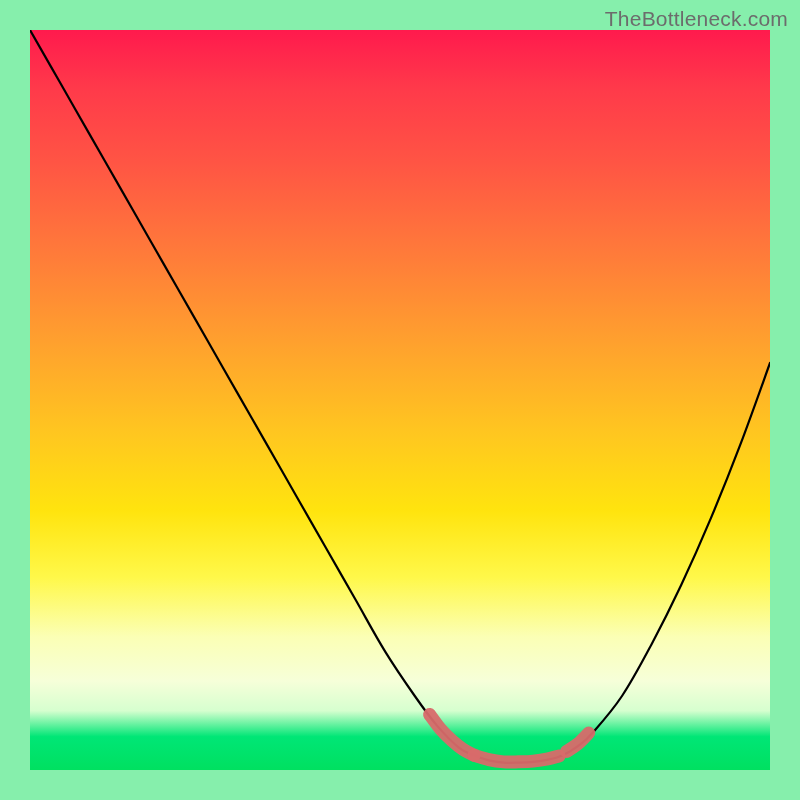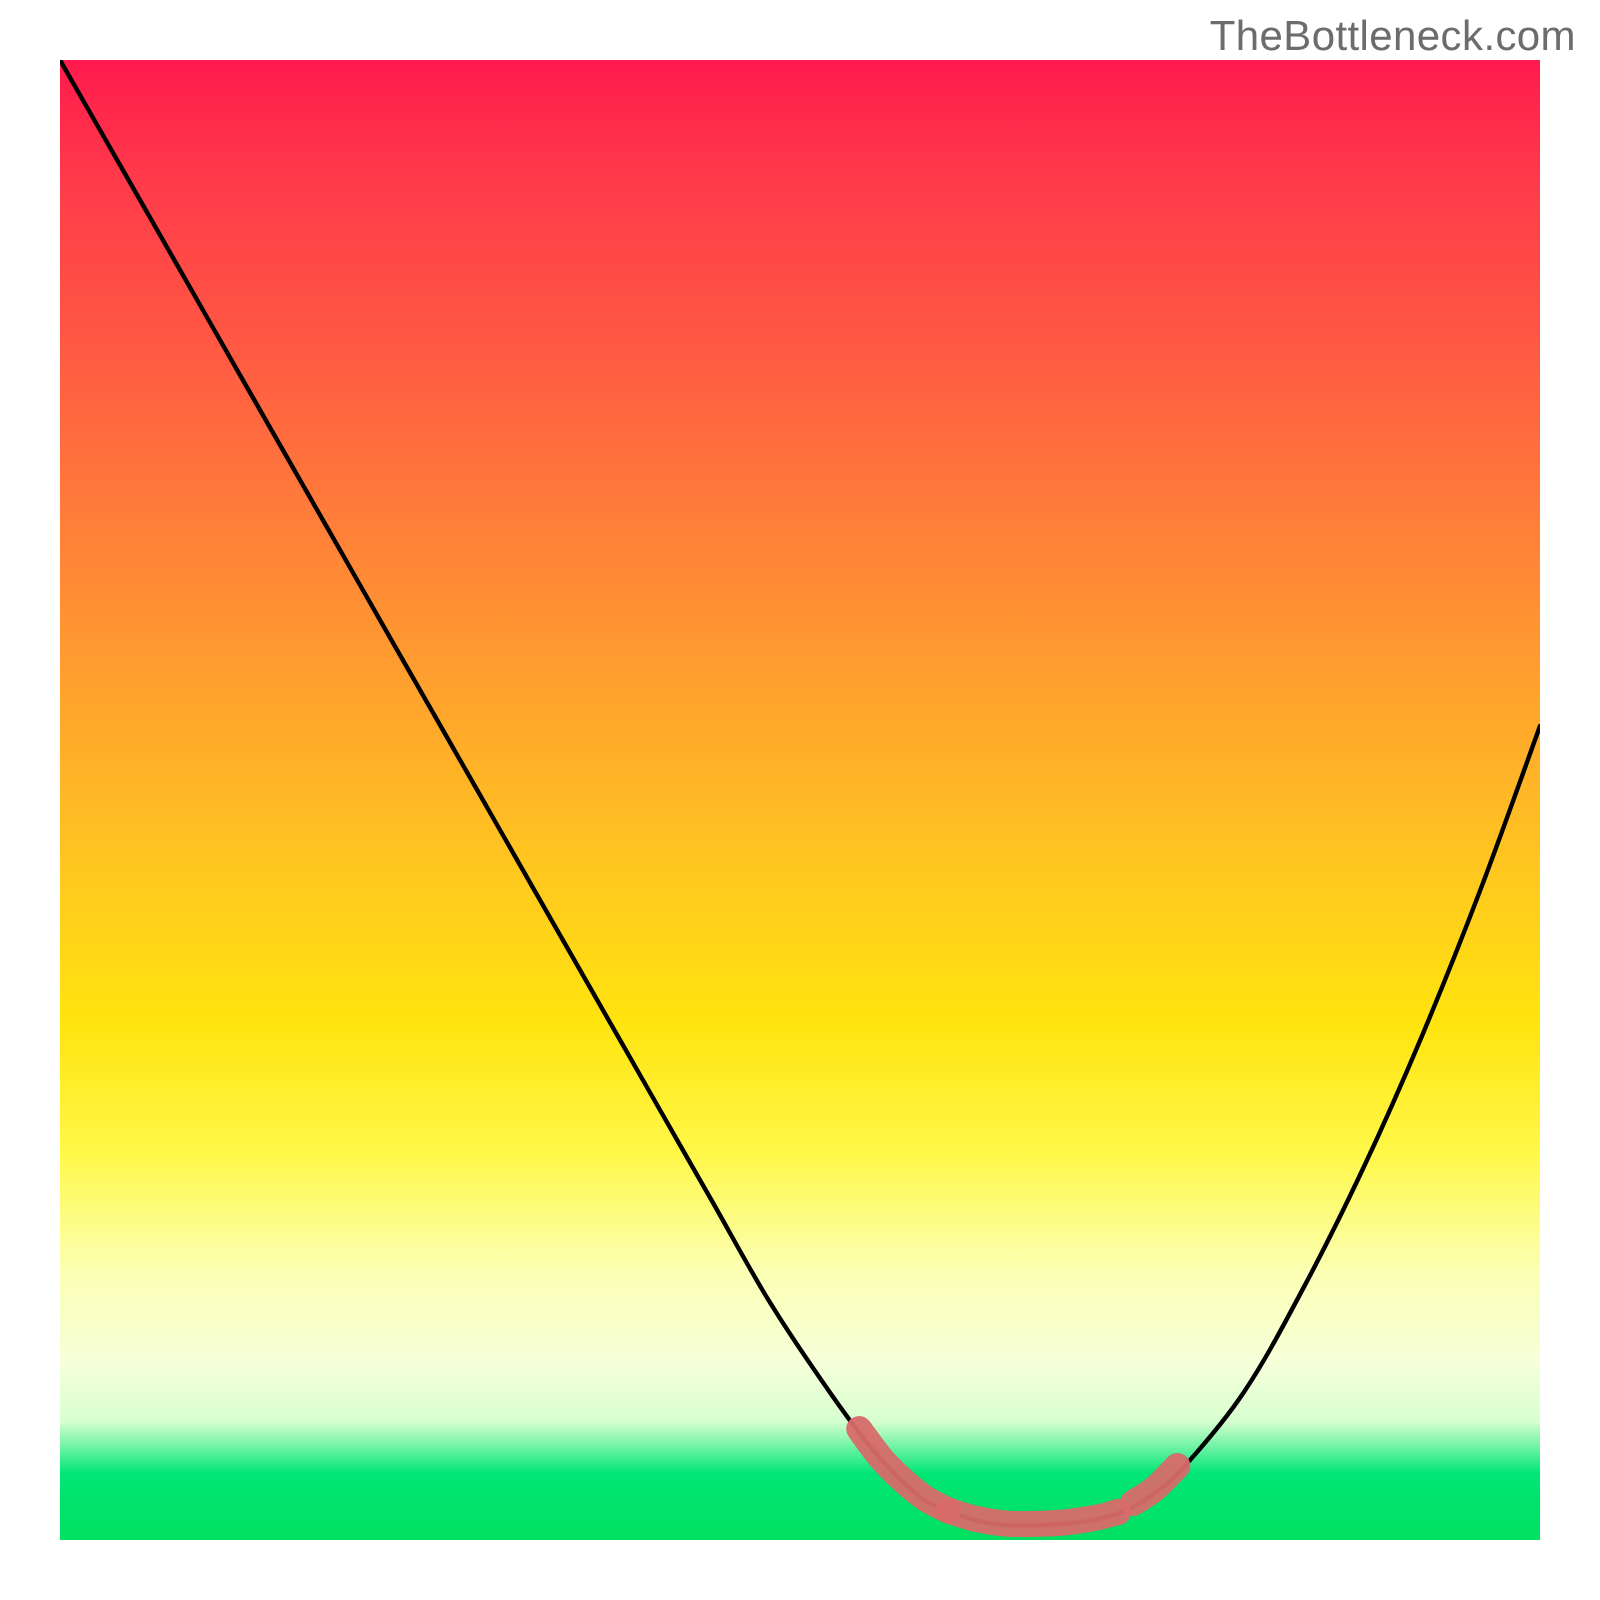--- a/index.html
+++ b/index.html
@@ -8,21 +8,21 @@
     width: 800px;
     height: 800px;
     background: #000;
     overflow: hidden;
     font-family: Arial, Helvetica, sans-serif;
   }
   .stage {
     position: relative;
     width: 800px;
     height: 800px;
-    background: #ffffff;
+    background: #86efac;
   }
   .plot-area {
     position: absolute;
     left: 30px;
     top: 30px;
     width: 740px;
     height: 740px;
     
     background: linear-gradient(
       to bottom,

